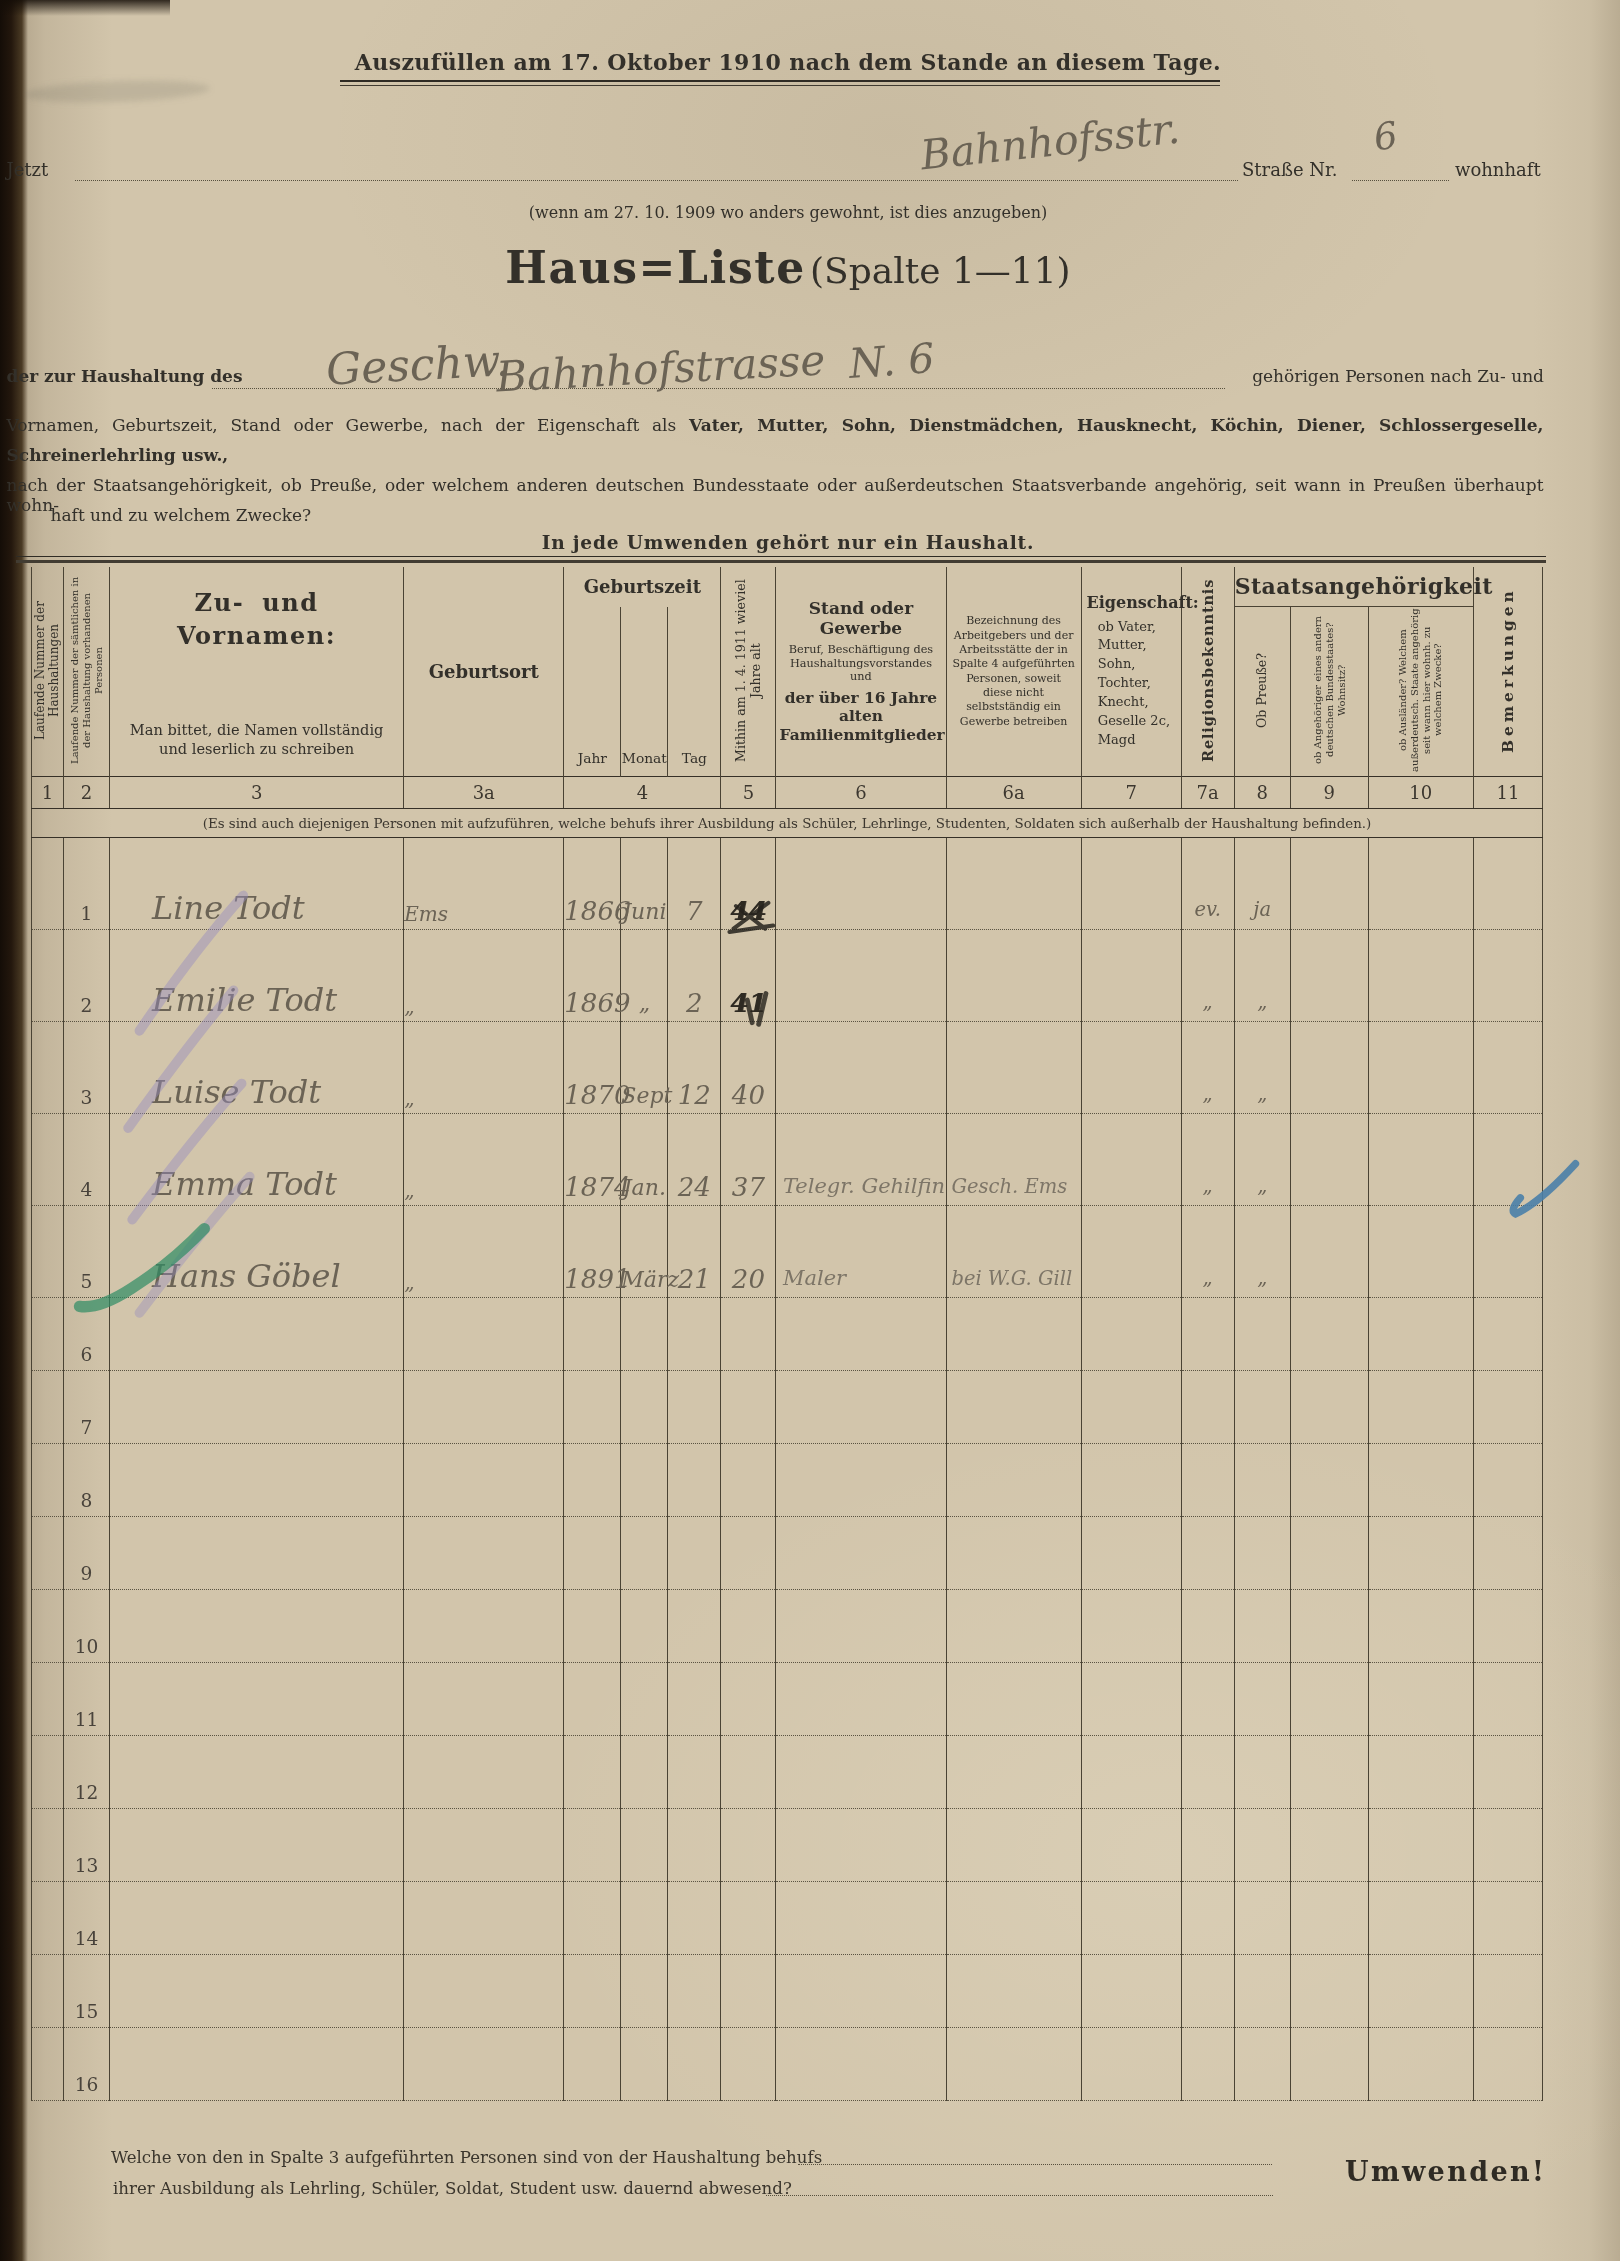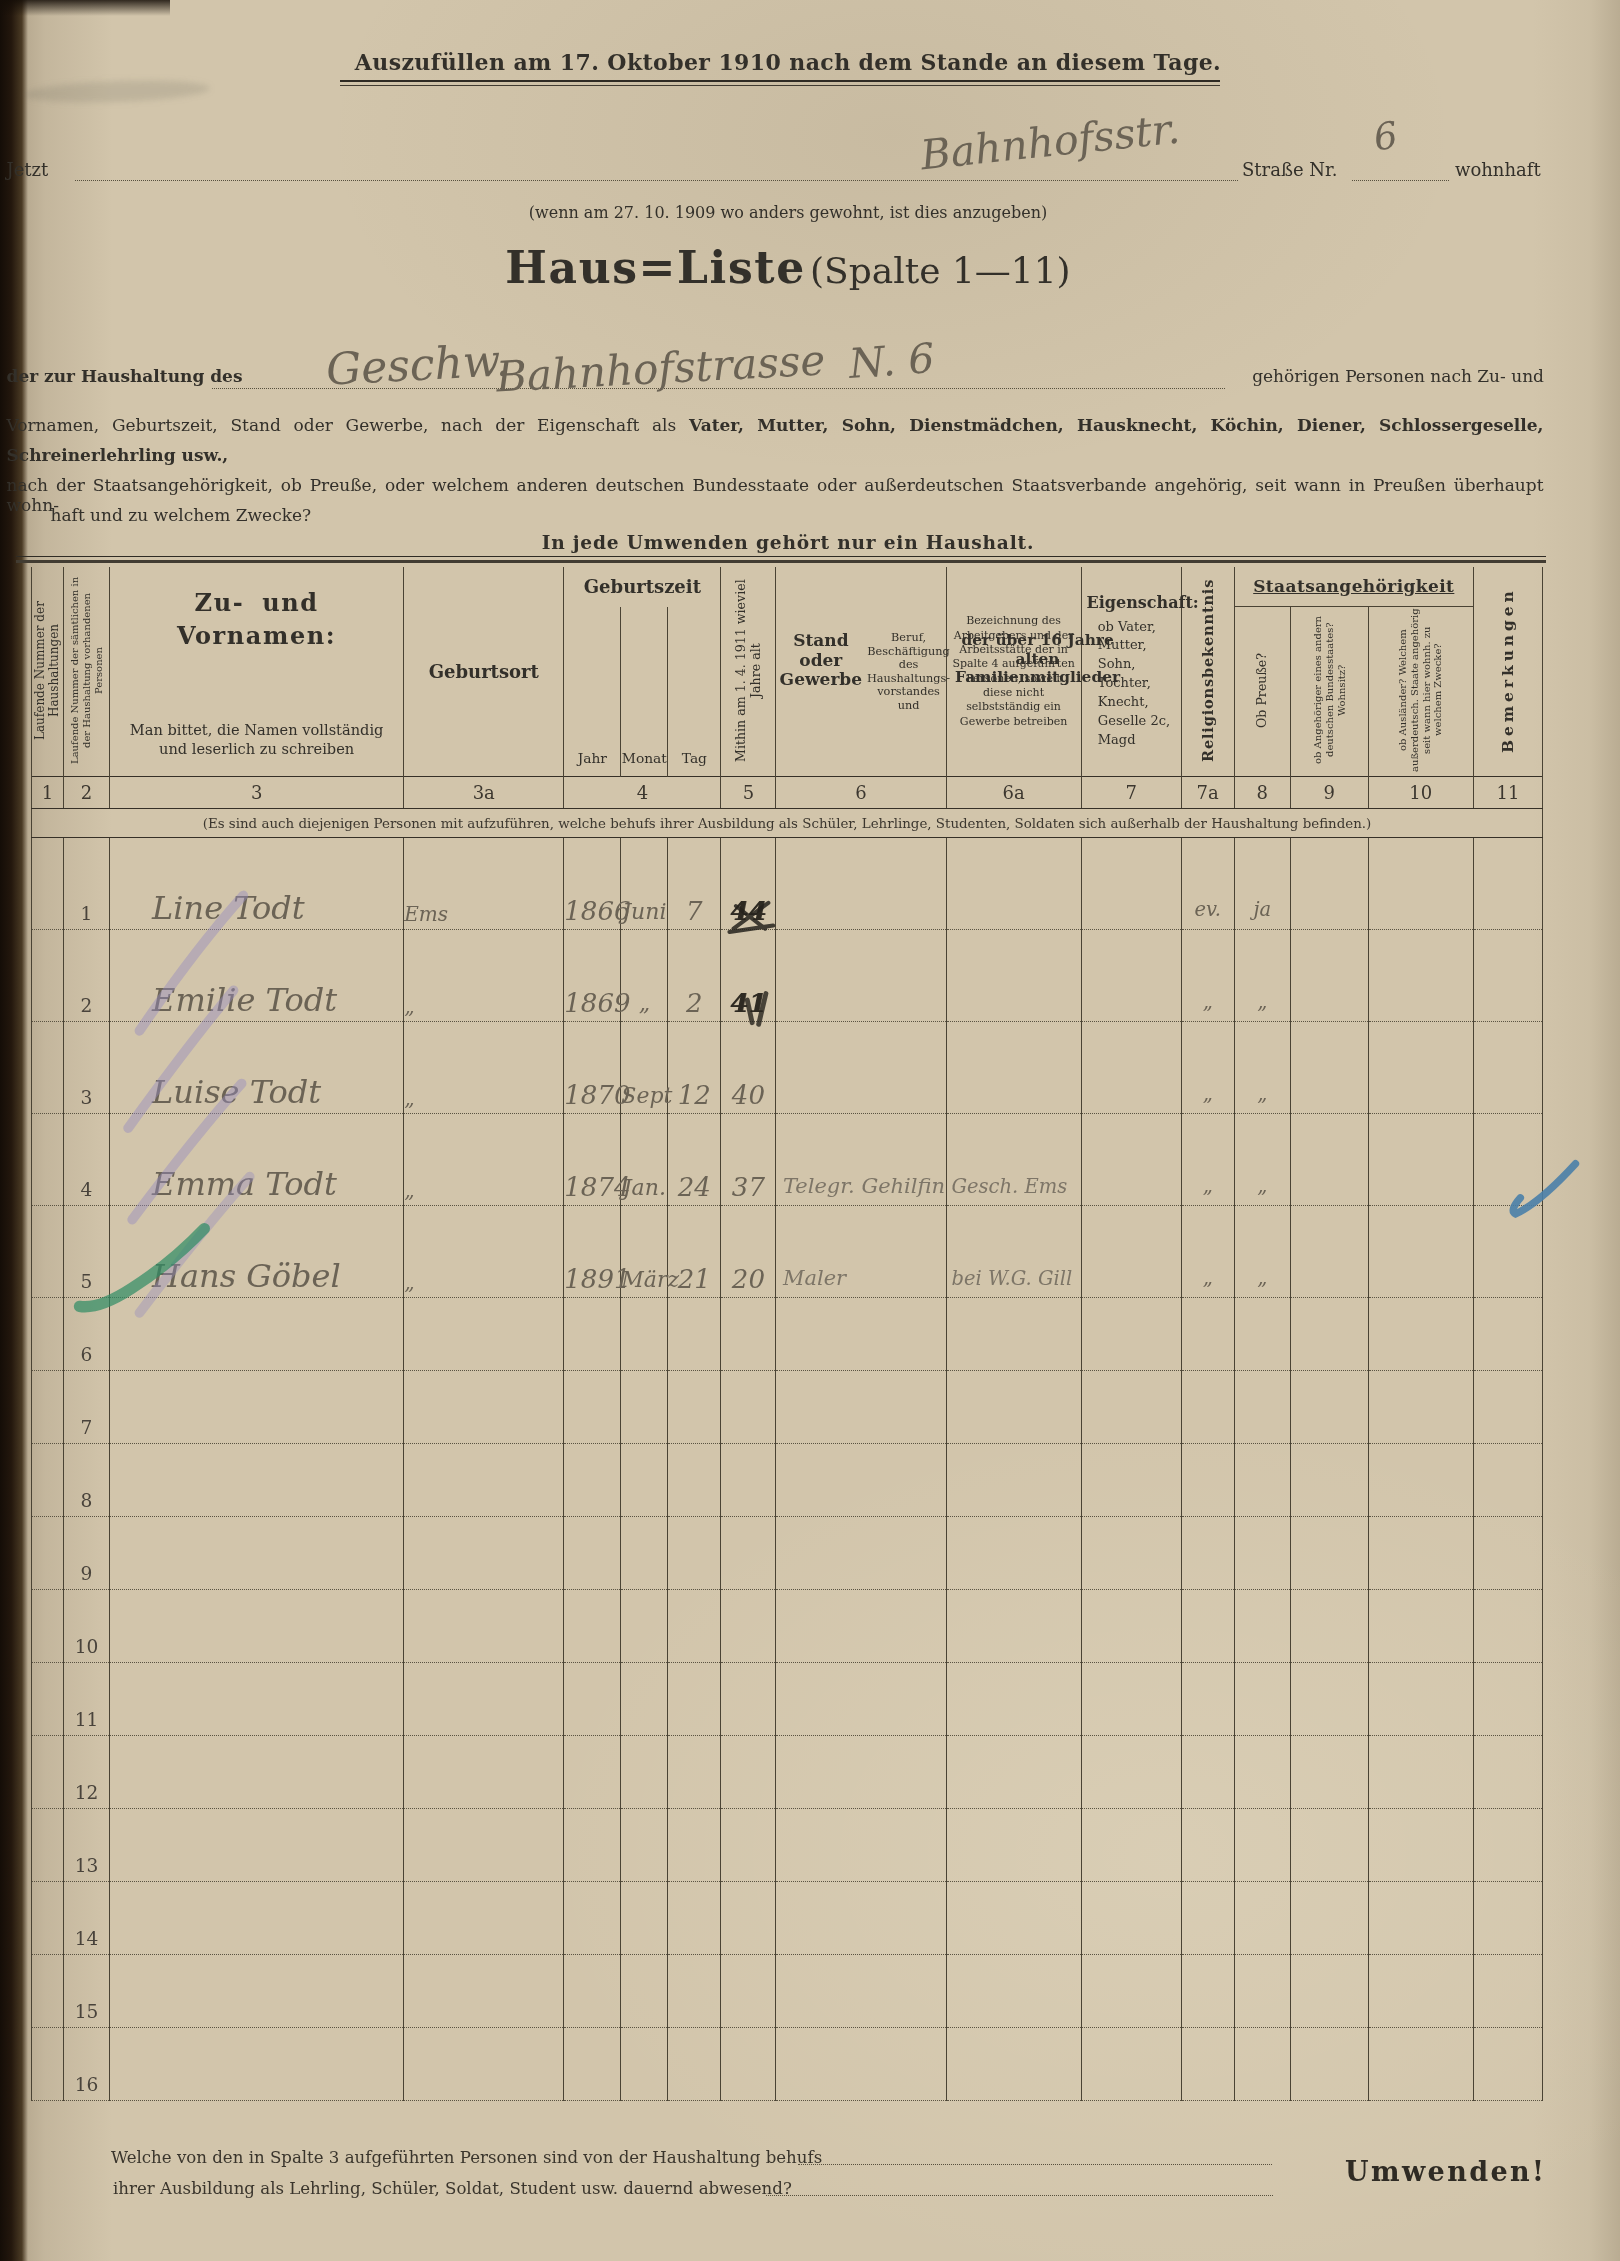--- a/index.html
+++ b/index.html
@@ -30,32 +30,32 @@
   .hw-abs{position:absolute;white-space:nowrap;}
 
   .just{text-align:justify;text-align-last:justify;}
 
   
   table.sheet{position:absolute;left:31px;top:567px;width:1512px;border-collapse:collapse;
     table-layout:fixed;border-left:1.6px solid #3b352b;border-right:0.8px solid #3b352b;}
   .sheet th,.sheet td{border-left:0.8px solid #4a4334;border-right:0.8px solid #4a4334;padding:0;font-weight:normal;}
   .sheet thead th{vertical-align:middle;text-align:center;line-height:1.18;}
   tr.hA>th{height:39px;} tr.hB>th{height:94px;} tr.hC>th{height:84px;vertical-align:bottom;padding-bottom:9.7px;font-size:13.8px;}
-  th.staats{font-size:17px;font-weight:bold;border-bottom:0.8px solid #4a4334;letter-spacing:0.4px;text-decoration:underline;}
+  th.staats{font-size:22px;font-weight:bold;border-bottom:0.8px solid #4a4334;letter-spacing:0.4px;}
   th.gzeit{font-size:18px;font-weight:bold;}
   th.gort{font-size:18px;font-weight:bold;}
   .vt{writing-mode:vertical-rl;transform:rotate(180deg);display:inline-block;}
   .vt.h250{height:201px;} .vt.h210{height:166px;}
   .f15{font-size:12px;} .f13{font-size:10px;} .f16{font-size:12.6px;}
   .relig{font-size:14.6px;font-weight:bold;letter-spacing:0.8px;}
   .bemerk{font-size:15.4px;font-weight:bold;letter-spacing:4px;}
   .col3cell{display:flex;flex-direction:column;justify-content:space-between;height:195px;padding:13px 4.9px 11.3px 4.9px;box-sizing:border-box;}
   .c3title{font-size:24px;font-weight:bold;letter-spacing:1.6px;word-spacing:8px;line-height:1.35;}
   .c3note{font-size:14.6px;line-height:1.25;}
-  .col6cell{display:flex;gap:4.9px;padding:3.2px 3.2px;box-sizing:border-box;}
+  .col6cell{display:flex;flex-direction:column;justify-content:center;gap:4.9px;padding:3.2px 3.2px;box-sizing:border-box;}
   .c6t{font-size:17px;font-weight:bold;line-height:1.15;}
   .c6s{font-size:11.3px;line-height:1.2;}
   .c6b{font-size:15.4px;font-weight:bold;line-height:1.2;}
   .c6a{font-size:11px;line-height:1.3;padding:3.2px 4px;}
   .col7cell{padding:8px 4.9px;text-align:left;}
   .c7t{font-size:16px;font-weight:bold;margin-bottom:4.9px;}
   .c7s{font-size:13px;line-height:1.45;padding-left:11.3px;}
 
   tr.numrow td{height:31px;border-top:1.6px solid #363027;border-bottom:0.8px solid #363027;
     text-align:center;font-size:18px;color:#3c372f;}

